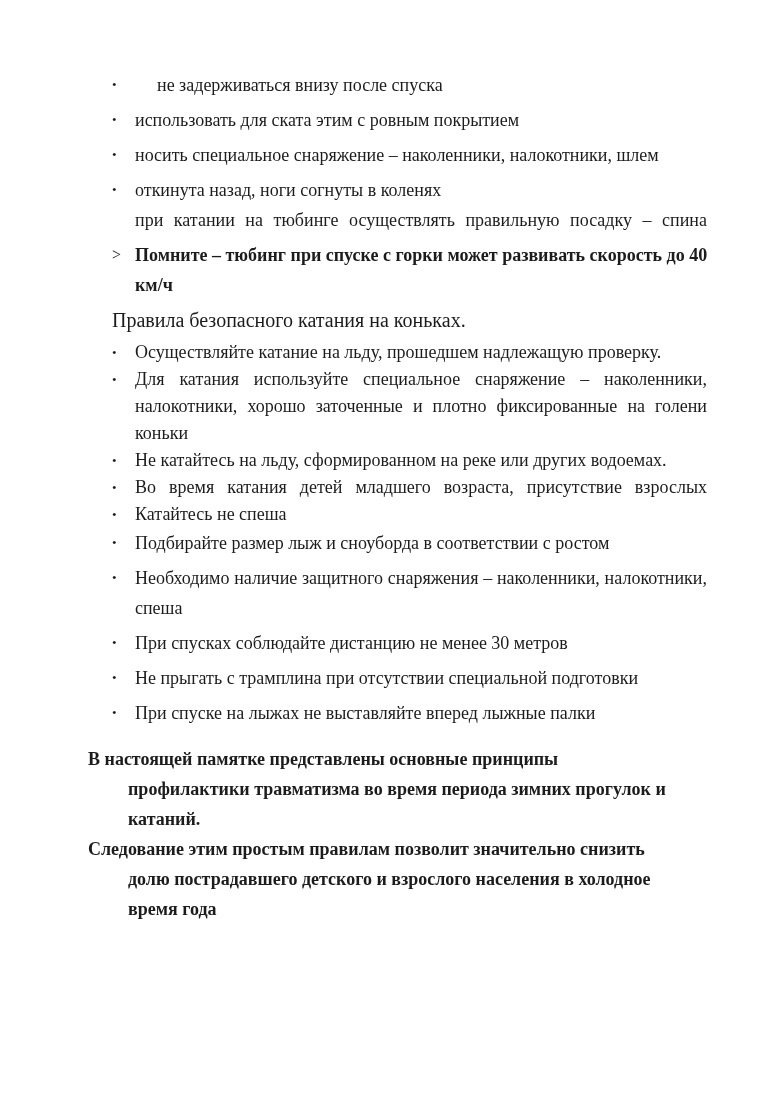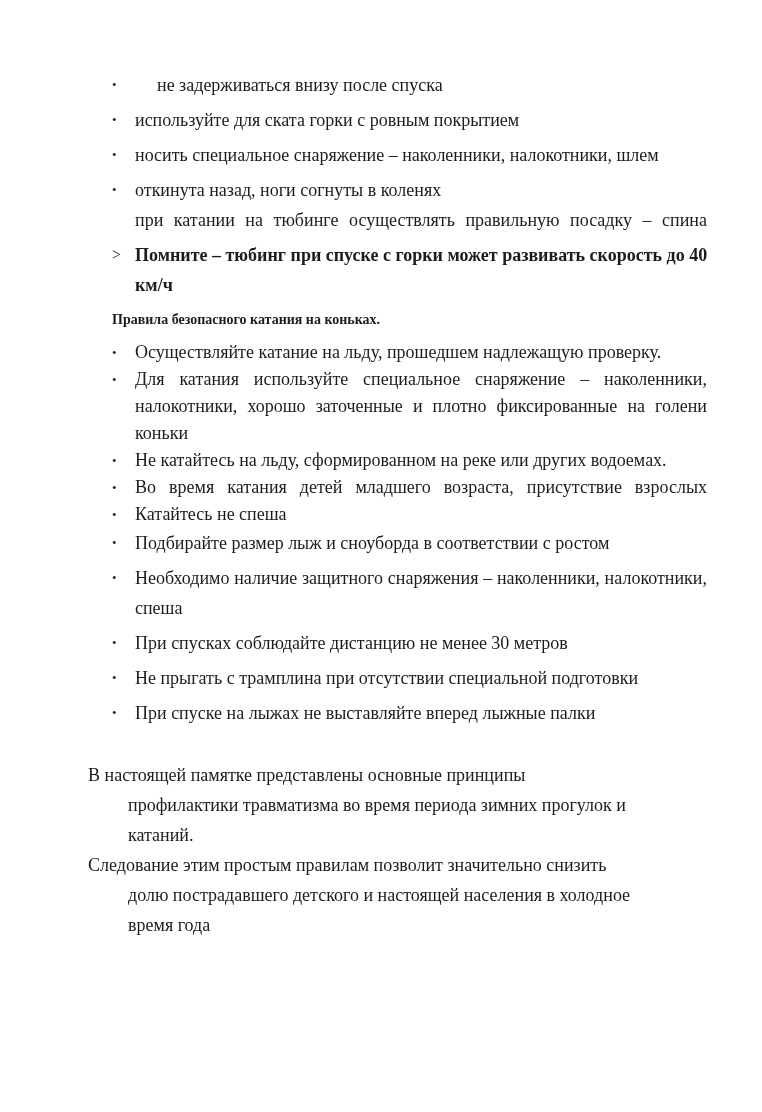--- a/index.html
+++ b/index.html
@@ -32,47 +32,47 @@
   .line { display: block; white-space: nowrap; }
   .line.stretch {
     white-space: normal;
     text-align: justify;
     text-align-last: justify;
   }
   .indent-extra { text-indent: 22px; }
   .bold { font-weight: bold; }
   .note .txt { margin-right: -30px; }
   .heading {
-    font-weight: bold;
-    font-size: 14px;
+    font-weight: normal;
+    font-size: 20px;
     line-height: 30px;
     margin: 3px 0 4px 24px;
   }
   .heading.h-ski { margin-top: 14px; margin-bottom: 8px; }
-  .closing { margin-top: 32px; font-weight: normal; }
+  .closing { margin-top: 16px; font-weight: bold; }
   .closing .para { margin: 0; line-height: 30px; }
   .closing .line { margin-left: 40px; }
   .closing .line.first { margin-left: 0; }
 </style>
 </head>
 <body>
 
 <div class="page">
 
   <ul class="list s1">
     <li class="li">
       <span class="marker">•</span>
       <span class="txt">
         <span class="line indent-extra">не задерживаться внизу после спуска</span>
       </span>
     </li>
     <li class="li">
       <span class="marker">•</span>
       <span class="txt">
-        <span class="line">используйте для ската горки с ровным покрытием</span>
+        <span class="line">использовать для ската этим с ровным покрытием</span>
       </span>
     </li>
     <li class="li">
       <span class="marker">•</span>
       <span class="txt">
         <span class="line">носить специальное снаряжение – наколенники, налокотники, шлем</span>
       </span>
     </li>
     <li class="li">
       <span class="marker">•</span>
@@ -161,18 +161,18 @@
   </ul>
 
   <div class="closing">
     <p class="para">
       <span class="line first">В настоящей памятке представлены основные принципы</span>
       <span class="line">профилактики травматизма во время периода зимних прогулок и</span>
       <span class="line">катаний.</span>
     </p>
     <p class="para">
       <span class="line first">Следование этим простым правилам позволит значительно снизить</span>
-      <span class="line">долю пострадавшего детского и настоящей населения в холодное</span>
+      <span class="line">долю пострадавшего детского и взрослого населения в холодное</span>
       <span class="line">время года</span>
     </p>
   </div>
 
 </div>
 
 </body></html>

